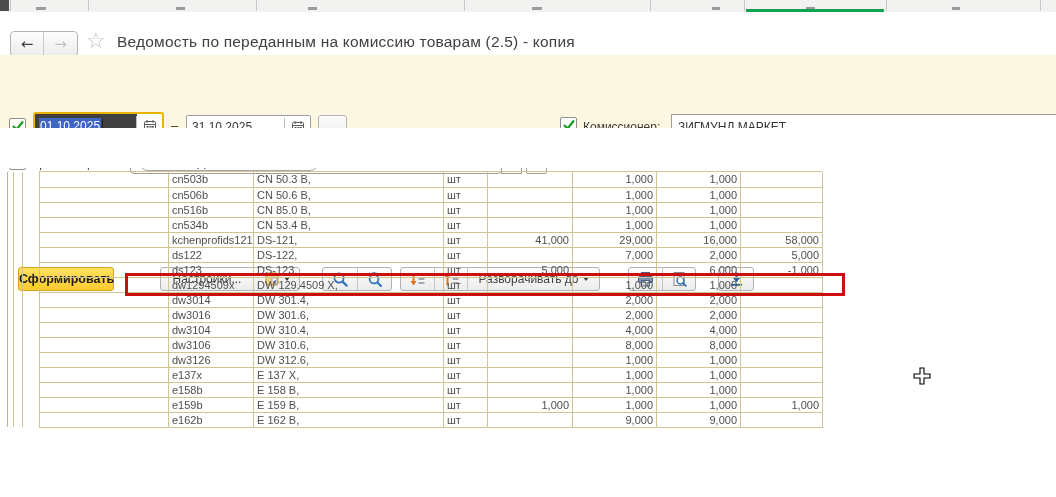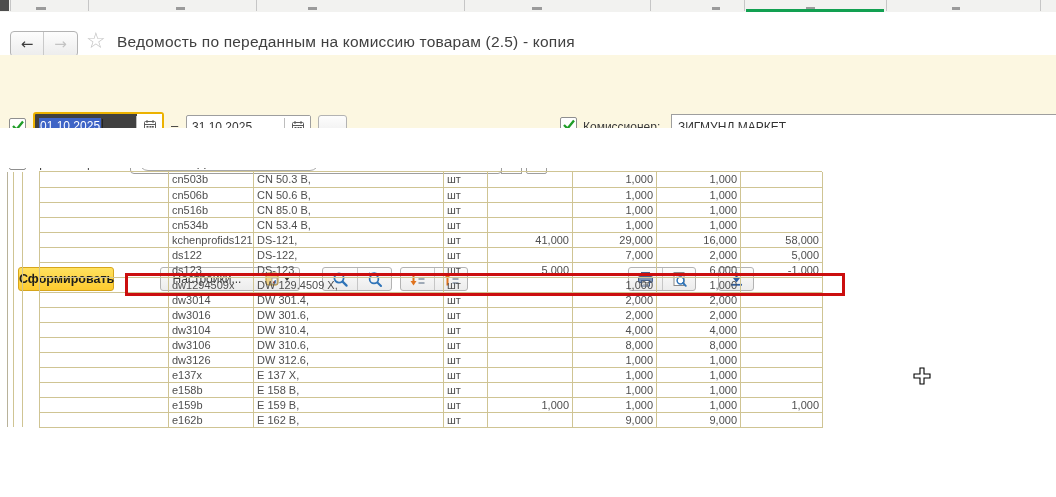--- a/index.html
+++ b/index.html
@@ -222,20 +222,24 @@
       </button>
       <button class="seg" style="width:33px">
         <svg width="17" height="17" viewBox="0 0 17 17">
             <line x1="4.5" y1="14.5" x2="4.5" y2="6" stroke="#e0731d" stroke-width="2"></line>
             <path d="M1.5 7 L4.5 2.5 L7.5 7 Z" fill="#e0731d"></path>
             <line x1="9.5" y1="4" x2="15.5" y2="4" stroke="#8a97a8" stroke-width="1.6"></line>
             <line x1="9.5" y1="8" x2="15.5" y2="8" stroke="#8a97a8" stroke-width="1.6"></line>
             <line x1="9.5" y1="12" x2="15.5" y2="12" stroke="#8a97a8" stroke-width="1.6"></line>
           </svg>
       </button>
+      <button class="seg" style="width:132px">
+        <span>Разворачивать до</span>
+        <span class="tri"></span>
+      </button>
     </div>
 
     <div class="btngroup" style="left:628px">
       <button class="seg" style="width:33px">
         <svg width="17" height="17" viewBox="0 0 17 17">
             <rect x="4.5" y="1.5" width="8" height="4" fill="#fff" stroke="#47618a"></rect>
             <rect x="1.5" y="5.5" width="14" height="6" rx="1" fill="#7d94b5" stroke="#47618a"></rect>
             <rect x="4.5" y="9.5" width="8" height="5.5" fill="#fff" stroke="#47618a"></rect>
             <line x1="6" y1="11.5" x2="11" y2="11.5" stroke="#9a9a9a"></line>
             <line x1="6" y1="13.2" x2="11" y2="13.2" stroke="#9a9a9a"></line>

